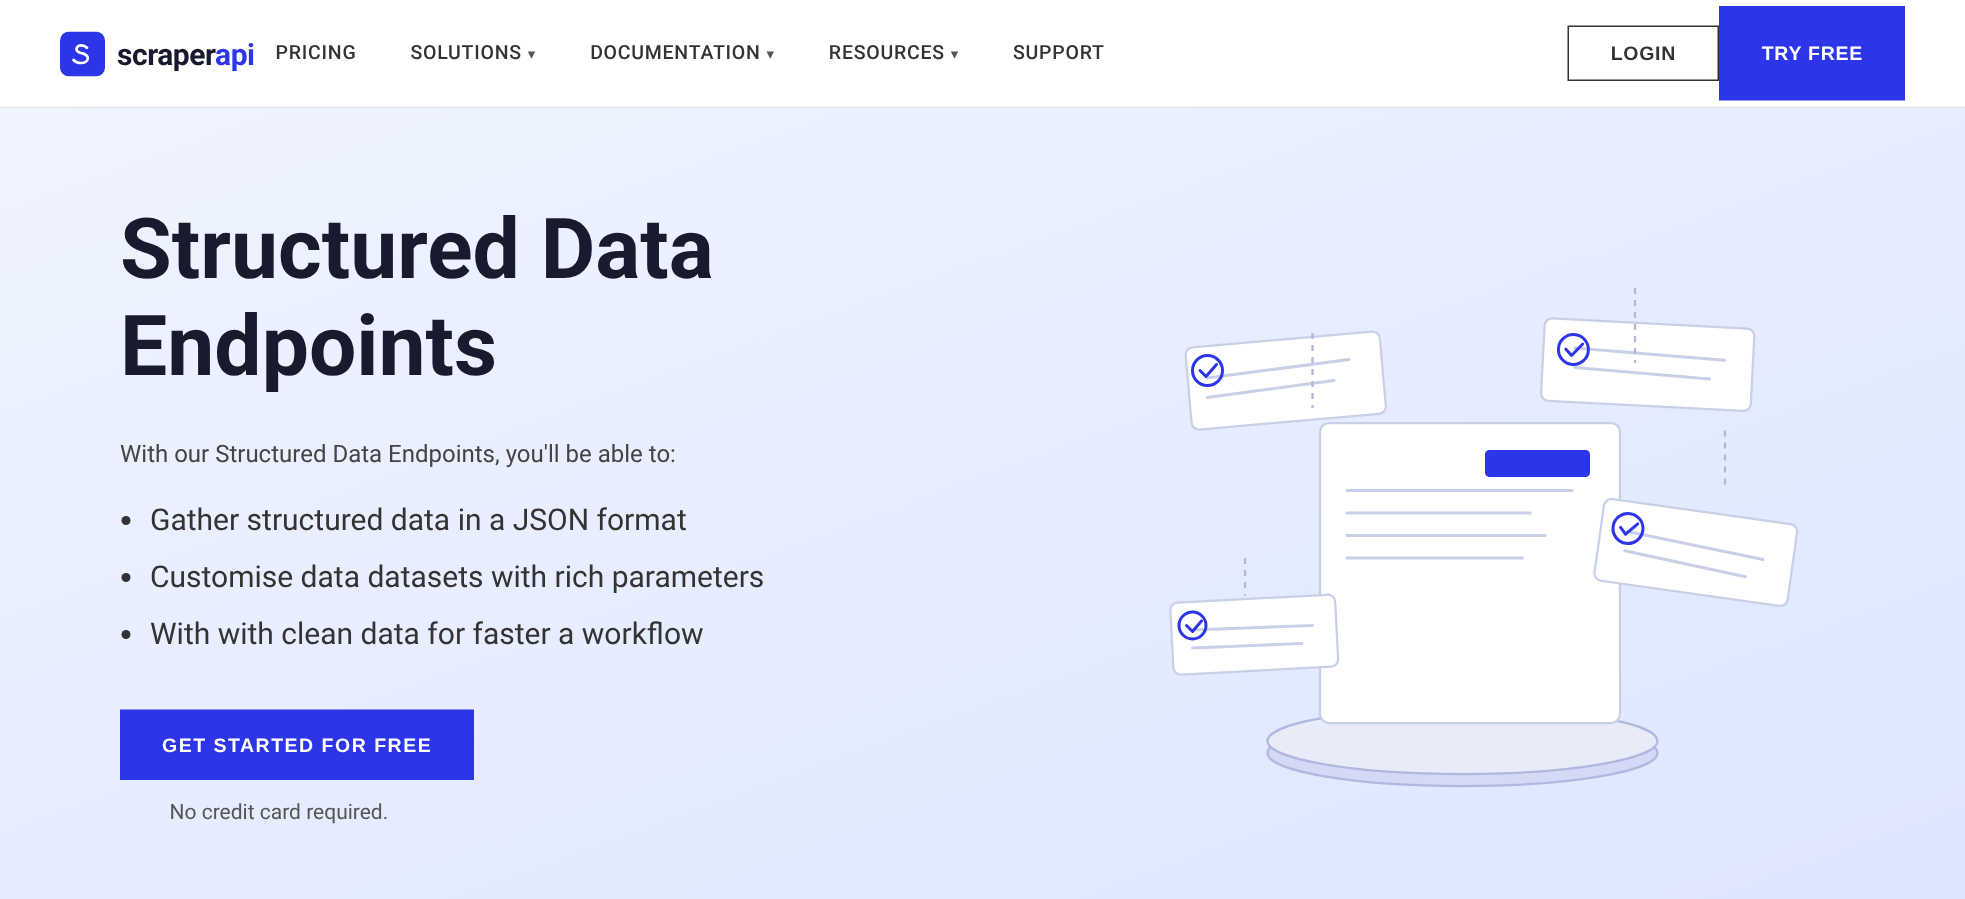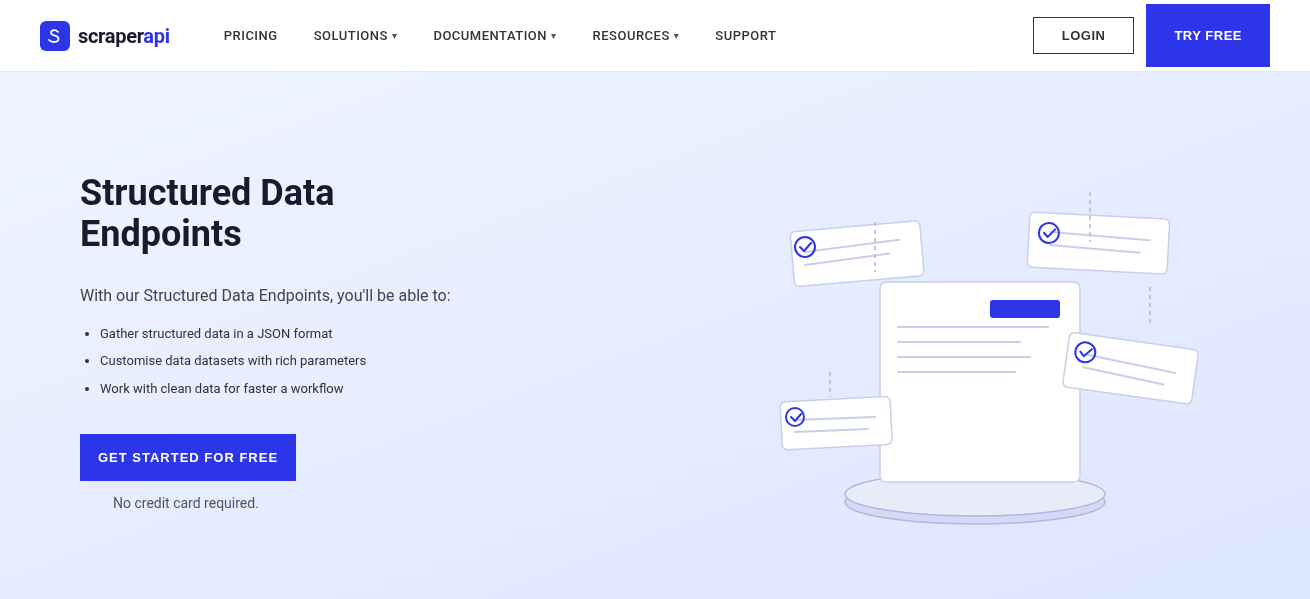--- a/index.html
+++ b/index.html
@@ -11,21 +11,20 @@
       align-items: center;
       justify-content: space-between;
       padding: 0 40px;
       height: 72px;
       border-bottom: 1px solid #e8e8e8;
       background: #fff;
     }
     .navbar-left {
       display: flex;
       align-items: center;
-      gap: 40px;
     }
     .logo {
       display: flex;
       align-items: center;
       gap: 8px;
       text-decoration: none;
     }
     .logo-icon {
       width: 30px;
       height: 30px;
@@ -56,21 +55,21 @@
       text-transform: uppercase;
       text-decoration: none;
     }
     .nav-chevron {
       font-size: 10px;
       color: #555;
     }
     .navbar-right {
       display: flex;
       align-items: center;
-      gap: 12px;
+      gap: 0;
     }
     .btn-login {
       padding: 10px 28px;
       font-size: 13px;
       font-weight: 600;
       color: #333;
       border: 1.5px solid #333;
       background: transparent;
       cursor: pointer;
       letter-spacing: 0.5px;
@@ -94,46 +93,46 @@
       align-items: center;
       justify-content: space-between;
       padding: 60px 80px 60px 80px;
       background: linear-gradient(160deg, #f0f4ff 0%, #e8eeff 40%, #dce6ff 100%);
       min-height: 527px;
     }
     .hero-content {
       max-width: 500px;
     }
     .hero-title {
-      font-size: 36px;
+      font-size: 56px;
       font-weight: 700;
       color: #1a1a2e;
       line-height: 1.15;
       margin-bottom: 28px;
     }
     .hero-subtitle {
       font-size: 16px;
       color: #444;
       margin-bottom: 16px;
       line-height: 1.5;
     }
     .hero-list {
       list-style: disc;
       padding-left: 20px;
       margin-bottom: 36px;
     }
     .hero-list li {
-      font-size: 13px;
+      font-size: 20px;
       color: #333;
       margin-bottom: 8px;
       line-height: 1.5;
     }
     .btn-cta {
       display: inline-block;
-      padding: 16px 18px;
+      padding: 16px 28px;
       font-size: 13px;
       font-weight: 700;
       color: #fff;
       background: #2d35e8;
       border: none;
       cursor: pointer;
       letter-spacing: 1px;
       text-transform: uppercase;
       margin-bottom: 14px;
     }
@@ -200,21 +199,21 @@
   </div>
 </nav>
 
 <section class="hero">
   <div class="hero-content">
     <h1 class="hero-title">Structured Data<br>Endpoints</h1>
     <p class="hero-subtitle">With our Structured Data Endpoints, you'll be able to:</p>
     <ul class="hero-list">
       <li>Gather structured data in a JSON format</li>
       <li>Customise data datasets with rich parameters</li>
-      <li>Work with clean data for faster a workflow</li>
+      <li>With with clean data for faster a workflow</li>
     </ul>
     <button class="btn-cta">GET STARTED FOR FREE</button>
     <p class="no-cc">No credit card required.</p>
   </div>
 
   <div class="hero-illustration">
 
     <svg class="illus-svg" viewBox="0 0 500 420" fill="none" xmlns="http://www.w3.org/2000/svg">
 
       <ellipse cx="255" cy="370" rx="130" ry="22" fill="#d4daf5" stroke="#b0b8e0" stroke-width="1.5"></ellipse>

